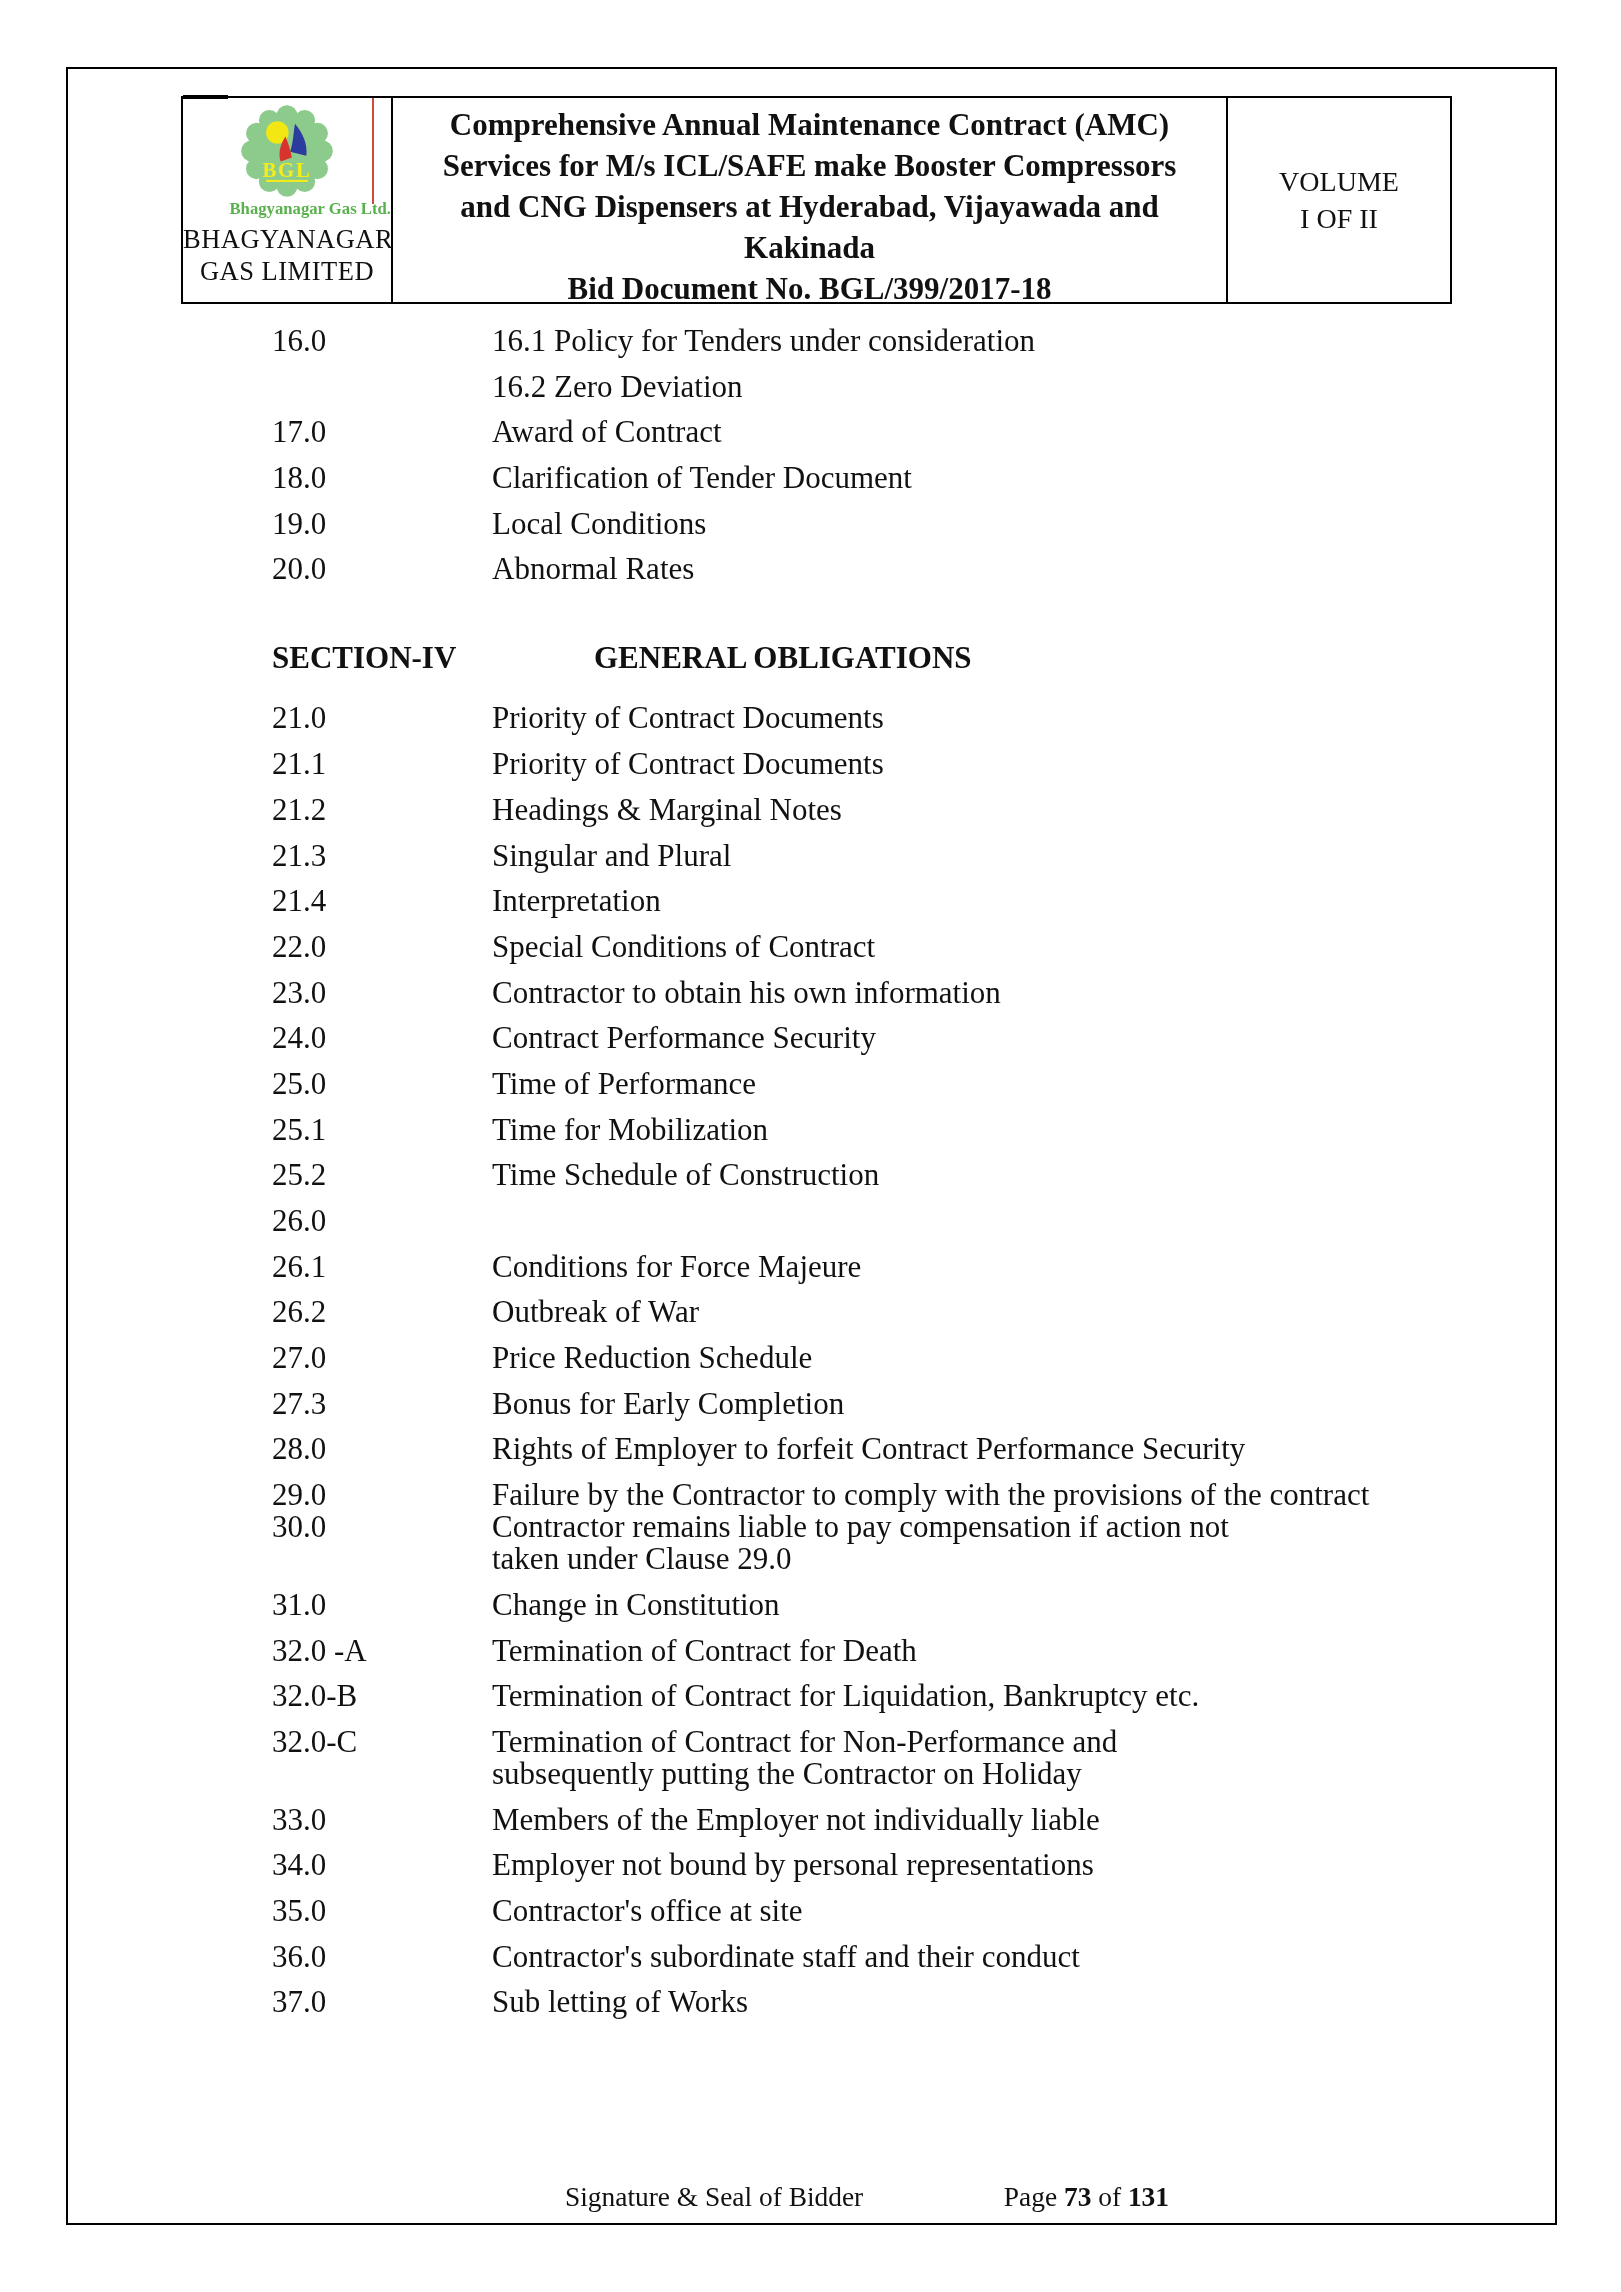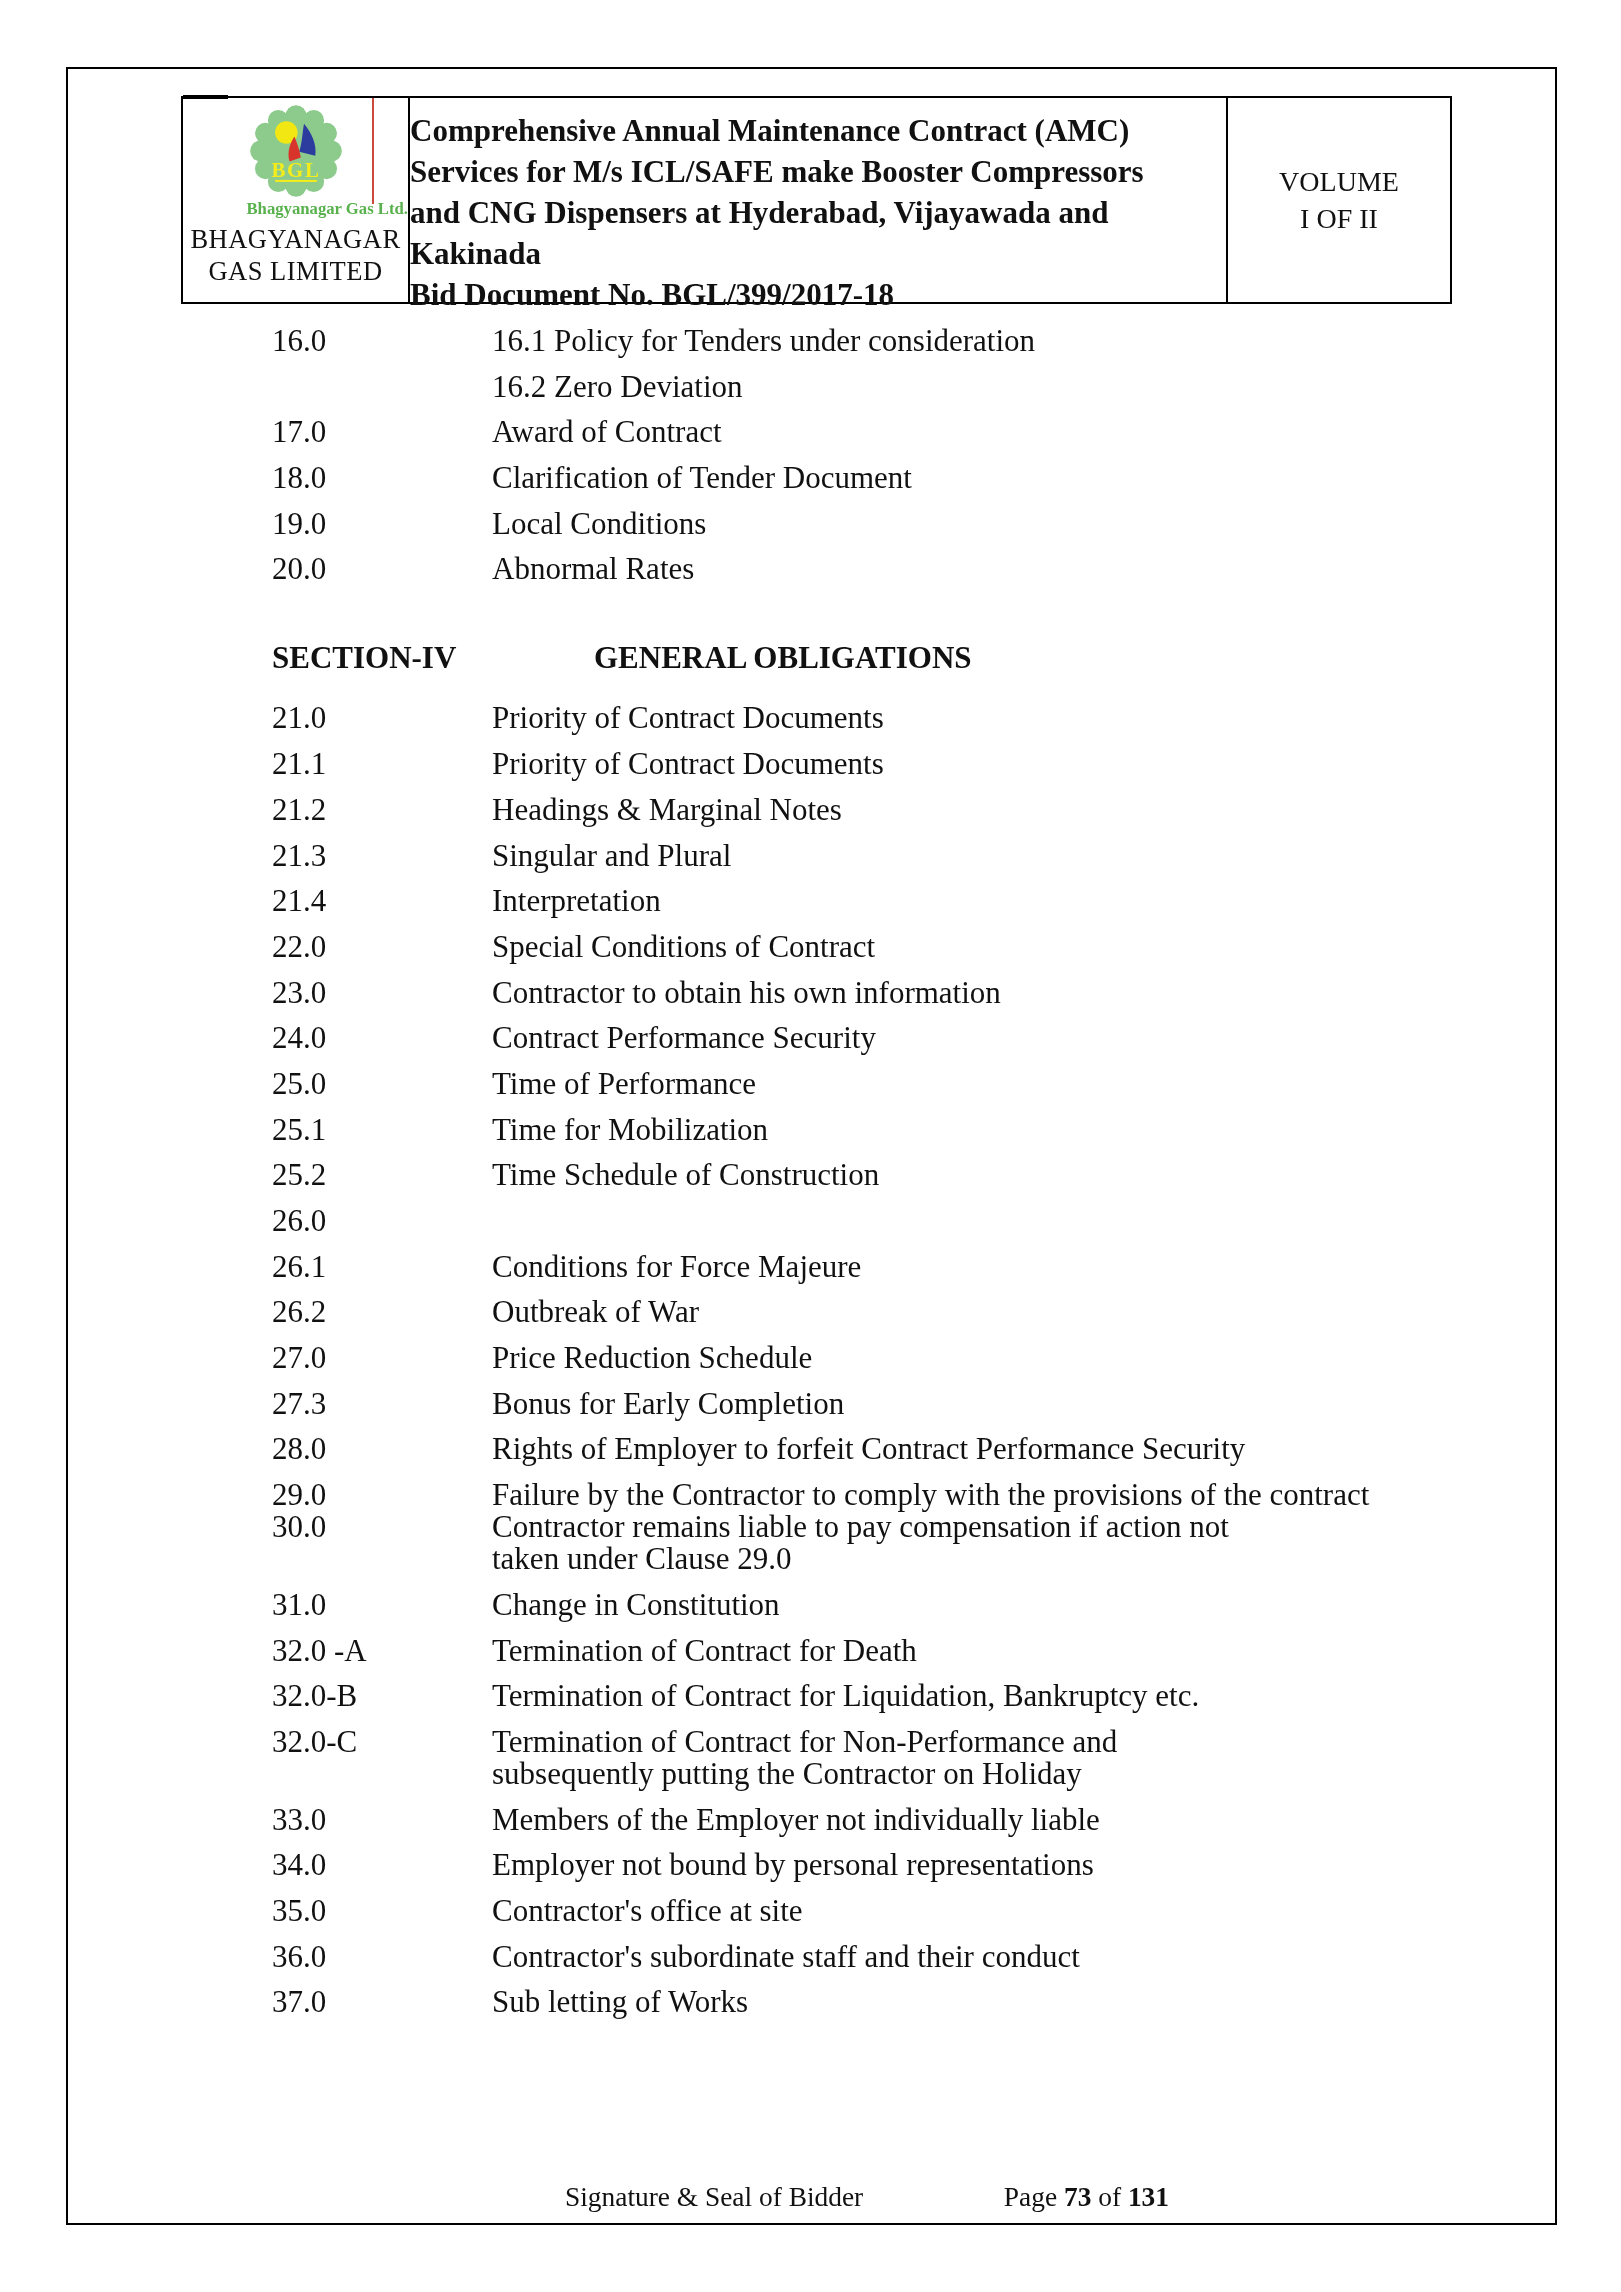--- a/index.html
+++ b/index.html
@@ -31,21 +31,21 @@
     left: 181px;
     top: 96px;
     width: 1271px;
     height: 208px;
     border: 2.9px solid #000000;
     box-sizing: border-box;
     display: flex;
     background: #ffffff;
   }
   .logo-cell {
-    width: 227px;
+    width: 210px;
     box-sizing: border-box;
     border-right: 2.9px solid #000000;
     position: relative;
     text-align: center;
   }
   .logo-art {
     margin-top: 3.9px;
     height: 98px;
   }
   .logo-caption {
@@ -71,25 +71,25 @@
   .logo-top-artifact {
     position: absolute;
     top: -2.9px;
     left: 0;
     width: 45px;
     height: 3.9px;
     background: #000000;
   }
   .title-cell {
     flex: 1;
-    text-align: left;
+    text-align: center;
     font-weight: bold;
     font-size: 31px;
     line-height: 41px;
-    padding-top: 12px;
+    padding-top: 6px;
     box-sizing: border-box;
   }
   .title-cell .title-line { white-space: nowrap; }
   .volume-cell {
     width: 224px;
     box-sizing: border-box;
     border-left: 2.9px solid #000000;
     display: flex;
     flex-direction: column;
     justify-content: center;

